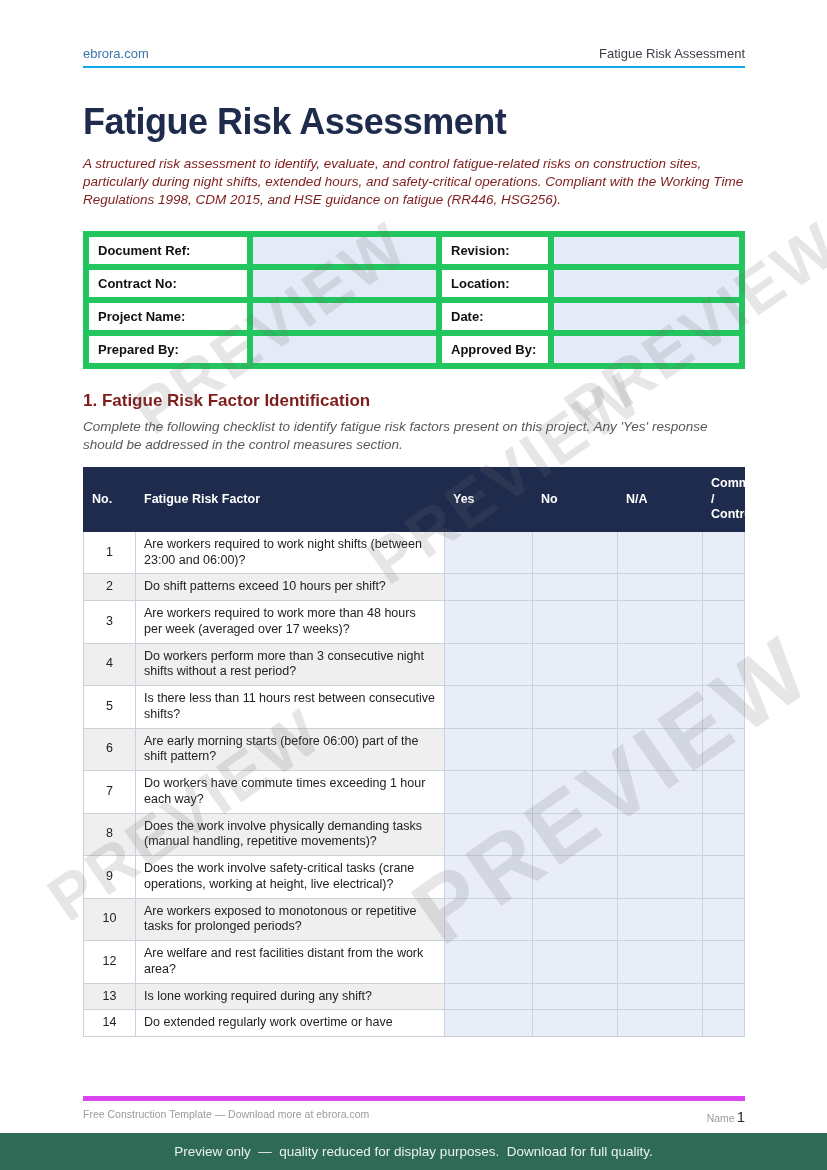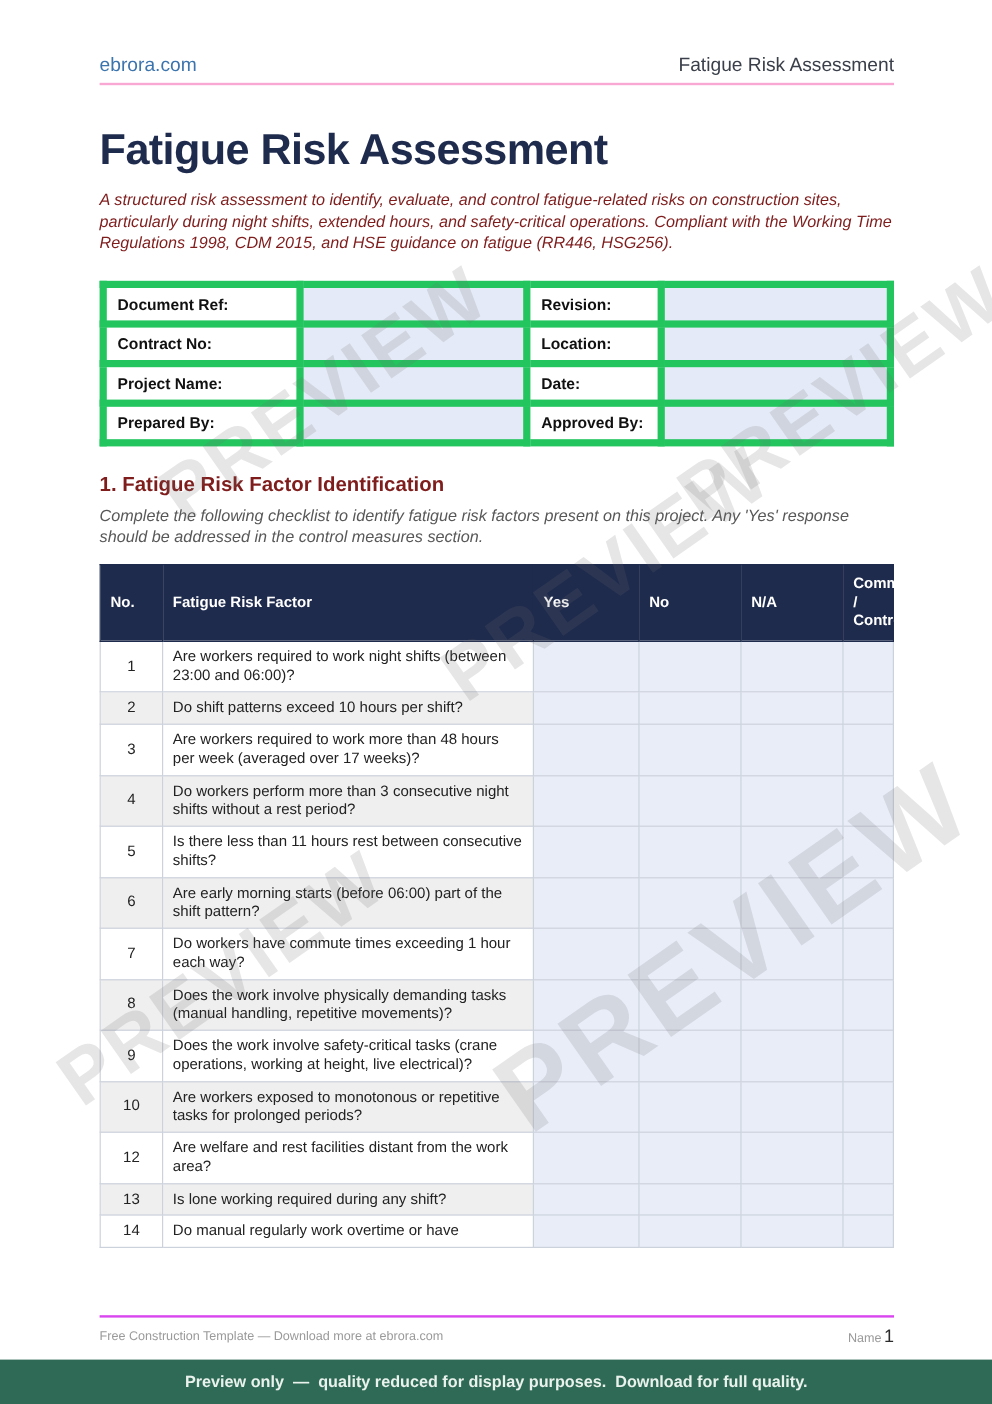--- a/index.html
+++ b/index.html
@@ -7,21 +7,21 @@
     width:827px;height:1170px;position:relative;overflow:hidden;
     background:#ffffff;
     font-family:"Liberation Sans", sans-serif;
     color:#222;
   }
   .content{position:absolute;left:83px;top:0;width:662px;}
 
   
   .top-header{
     margin-top:46px;display:flex;justify-content:space-between;align-items:flex-end;
-    border-bottom:2px solid #f9a8d4;padding-bottom:5px;font-size:16px;
+    border-bottom:2px solid #0ea5e9;padding-bottom:5px;font-size:13px;
   }
   .site-link{color:#3c74ad;text-decoration:none;}
   .header-doc-title{color:#3a3f4a;}
 
   
   .doc-title{margin:34px 0 0;font-size:36px;line-height:1.1;font-weight:bold;color:#1f2b4d;letter-spacing:-0.5px;}
   .intro{margin-top:13px;font-style:italic;color:#7f1d1d;font-size:13.5px;line-height:1.34;}
 
   
   table{border-collapse:collapse;}
@@ -55,32 +55,32 @@
   .checklist tbody .no-cell{text-align:center;color:#222;}
   .checklist tbody tr:nth-child(odd) .no-cell,
   .checklist tbody tr:nth-child(odd) .q-cell{background:#ffffff;}
   .checklist tbody tr:nth-child(even) .no-cell,
   .checklist tbody tr:nth-child(even) .q-cell{background:#efefef;}
   .checklist tbody .answer{background:#e9edf8;}
 
   
   .page-footer{
     position:absolute;left:83px;top:1096px;width:662px;
-    border-top:2px solid #d946ef;padding-top:7px;
-    display:flex;justify-content:space-between;align-items:center;
+    border-top:5px solid #d946ef;padding-top:7px;
+    display:flex;justify-content:space-between;align-items:flex-start;
     font-size:10.5px;color:#9a9a9a;
   }
   .page-num-wrap{color:#9a9a9a;}
   .page-num{font-size:15px;color:#2b2b2b;margin-left:2px;}
 
   
   .preview-banner{
     position:absolute;left:0;bottom:0;width:827px;height:37px;
     background:#2f6a56;color:#e9f2ec;display:flex;align-items:center;justify-content:center;
-    font-size:13.5px;white-space:pre;z-index:20;font-weight:bold;
+    font-size:13.5px;white-space:pre;z-index:20;
   }
 
   
   .watermarks{position:absolute;inset:0;pointer-events:none;z-index:5;}
   .wm{
     position:absolute;font-weight:bold;color:#6e6e6e;opacity:0.17;
     letter-spacing:3px;white-space:nowrap;font-size:64px;
     transform:translate(-50%,-50%) rotate(-35deg);
   }
   .wm-1{left:270px;top:328px;}
@@ -238,21 +238,21 @@
       <tr>
         <td class="no-cell">13</td>
         <td class="q-cell">Is lone working required during any shift?</td>
         <td class="answer"></td>
         <td class="answer"></td>
         <td class="answer"></td>
         <td class="answer"></td>
       </tr>
       <tr>
         <td class="no-cell">14</td>
-        <td class="q-cell">Do manual regularly work overtime or have</td>
+        <td class="q-cell">Do extended regularly work overtime or have</td>
         <td class="answer"></td>
         <td class="answer"></td>
         <td class="answer"></td>
         <td class="answer"></td>
       </tr>
     </tbody>
   </table>
 
 </div>
 

